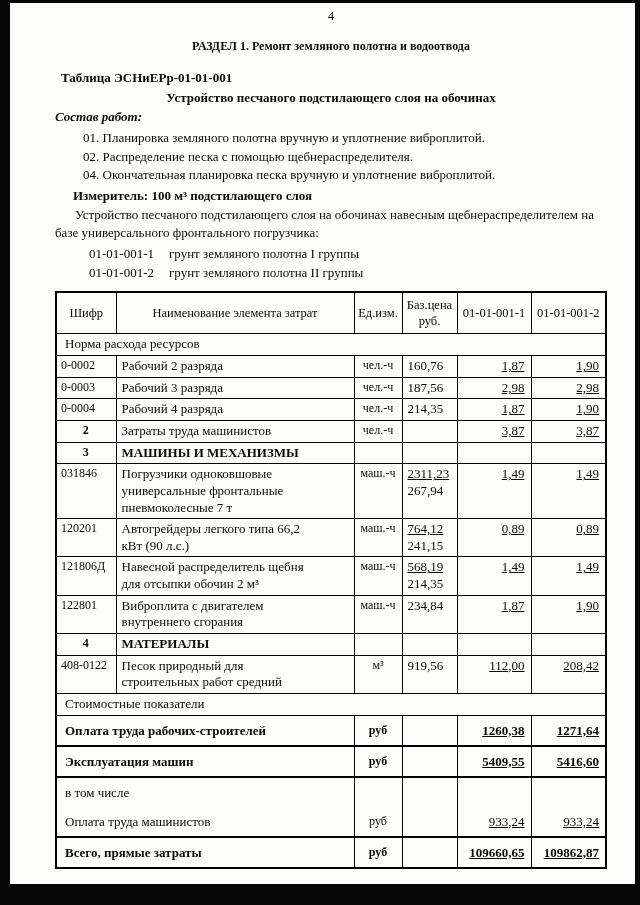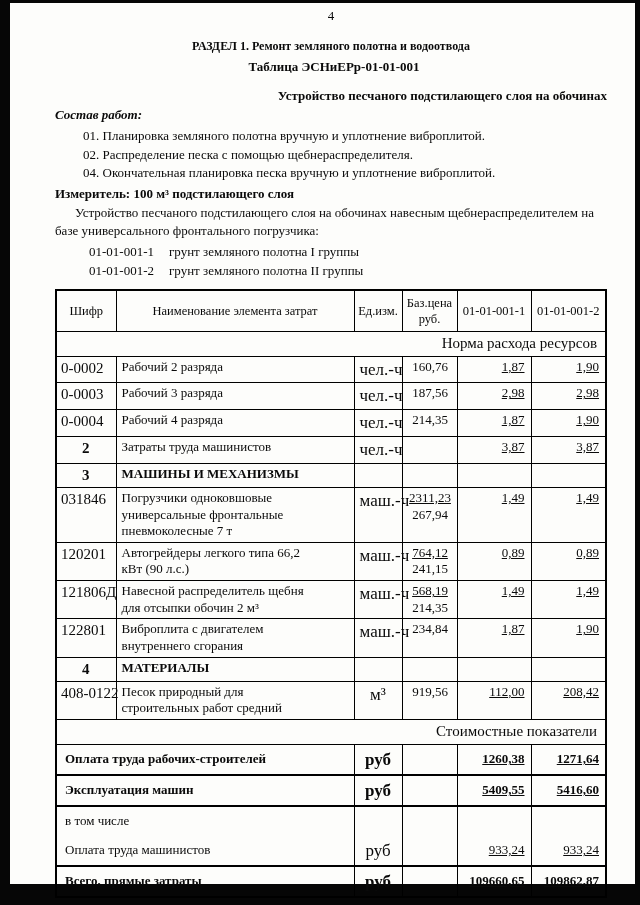--- a/index.html
+++ b/index.html
@@ -8,41 +8,41 @@
   .edge{position:absolute;background:#060606;}
   .edge-top{left:0;top:0;width:100%;height:3px;}
   .edge-left{left:0;top:0;width:10px;height:100%;}
   .edge-right{right:0;top:0;width:5px;height:100%;}
   .edge-bottom{left:0;bottom:0;width:100%;height:21px;}
 
   .content{position:absolute;left:55px;top:8px;width:552px;font-size:13px;line-height:1.3;}
   .b{font-weight:bold;}
   .page-num{text-align:center;}
   .sec-title{margin-top:14px;text-align:center;font-weight:bold;font-size:12px;}
-  .tbl-label{margin-top:5px;margin-left:6px;font-weight:bold;text-align:center;}
-  .work-title{margin-top:12px;text-align:right;font-weight:bold;}
+  .tbl-label{margin-top:16px;margin-left:6px;font-weight:bold;}
+  .work-title{margin-top:3px;text-align:center;font-weight:bold;}
   .comp-label{margin-top:2px;text-align:left;font-weight:bold;font-style:italic;}
   .work-items{margin-top:3px;margin-left:28px;line-height:1.42;}
-  .measure{margin-top:3px;margin-left:0;font-weight:bold;}
+  .measure{margin-top:3px;margin-left:18px;font-weight:bold;}
   .desc{margin-top:2px;text-indent:20px;line-height:1.35;}
   .variants{margin-top:2px;line-height:1.5;margin-left:34px;}
   .v-code{display:inline-block;width:80px;}
 
   table.est{border-collapse:collapse;table-layout:fixed;width:550px;margin-top:8px;
             font-size:13px;border:2px solid #000;}
   .est th,.est td{border:1px solid #000;padding:2px 5px;vertical-align:top;line-height:1.28;}
   .est thead th{font-weight:normal;text-align:center;vertical-align:middle;height:36px;
                 padding:2px 2px;font-size:12.5px;}
   .est th.nw{white-space:nowrap;}
-  td.sec-label{text-align:right;font-size:15px;padding:2px 8px 3px;}
-  td.c-code{padding-left:4px;white-space:nowrap;font-size:15px;font-family:Liberation Serif, serif;}
+  td.sec-label{font-size:13px;padding:2px 8px 3px;}
+  td.c-code{padding-left:4px;white-space:nowrap;font-size:12px;font-family:Liberation Serif, serif;}
   td.ctr{text-align:center;}
   td.c-name{padding-right:44px;}
-  td.c-unit{text-align:center;white-space:nowrap;font-size:17px;margin-left:24px;}
-  td.c-price{text-align:center;padding-right:4px;white-space:nowrap;}
+  td.c-unit{text-align:center;white-space:nowrap;font-size:12px;margin-left:24px;}
+  td.c-price{text-align:left;padding-right:4px;white-space:nowrap;}
   td.c-val{text-align:right;padding-right:6px;text-decoration:underline;}
   .fr-num{text-decoration:underline;margin-top:32px;}
   tr.cost-row td{vertical-align:middle;height:25px;border-bottom-width:2px;}
   tr.cost-row td.c-namew{padding-left:8px;}
   tr.nb td{border-bottom-style:hidden;}
 </style>
 </head>
 <body>
 
 <div class="scan">

